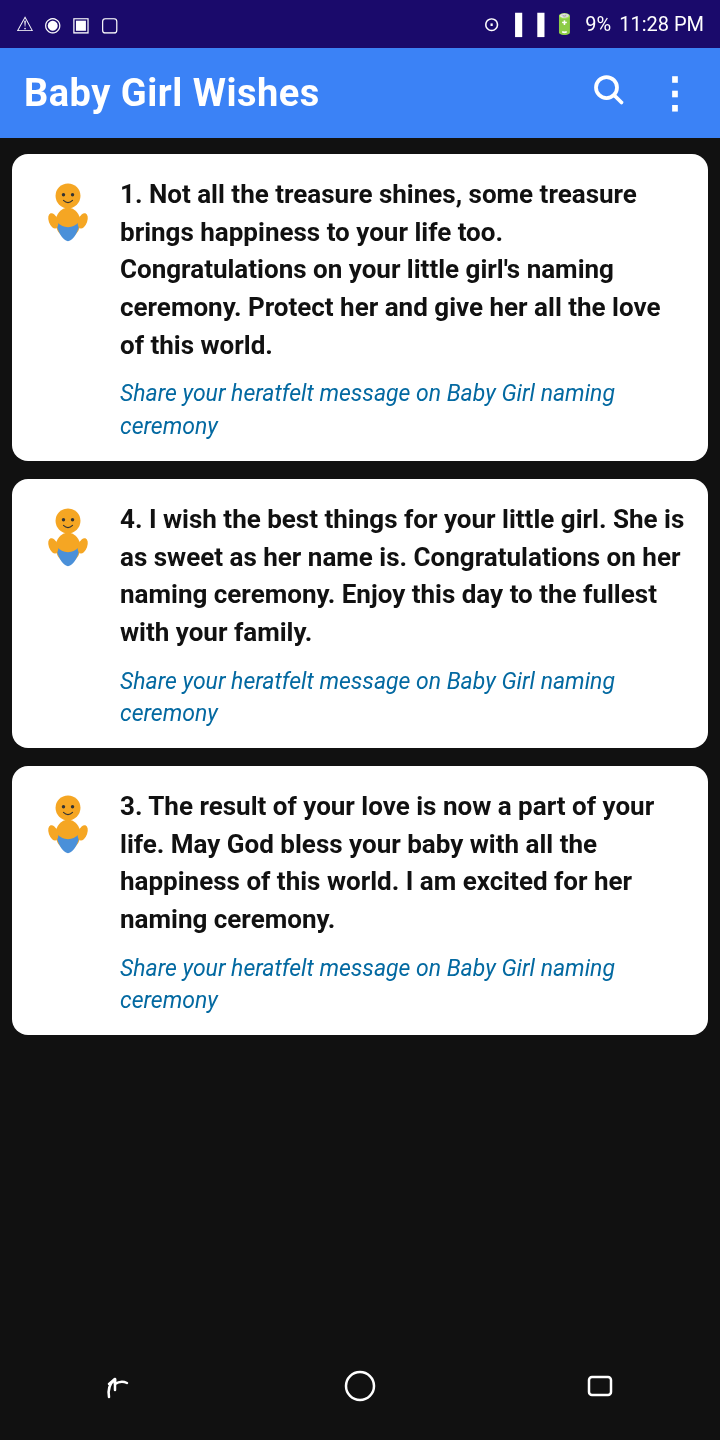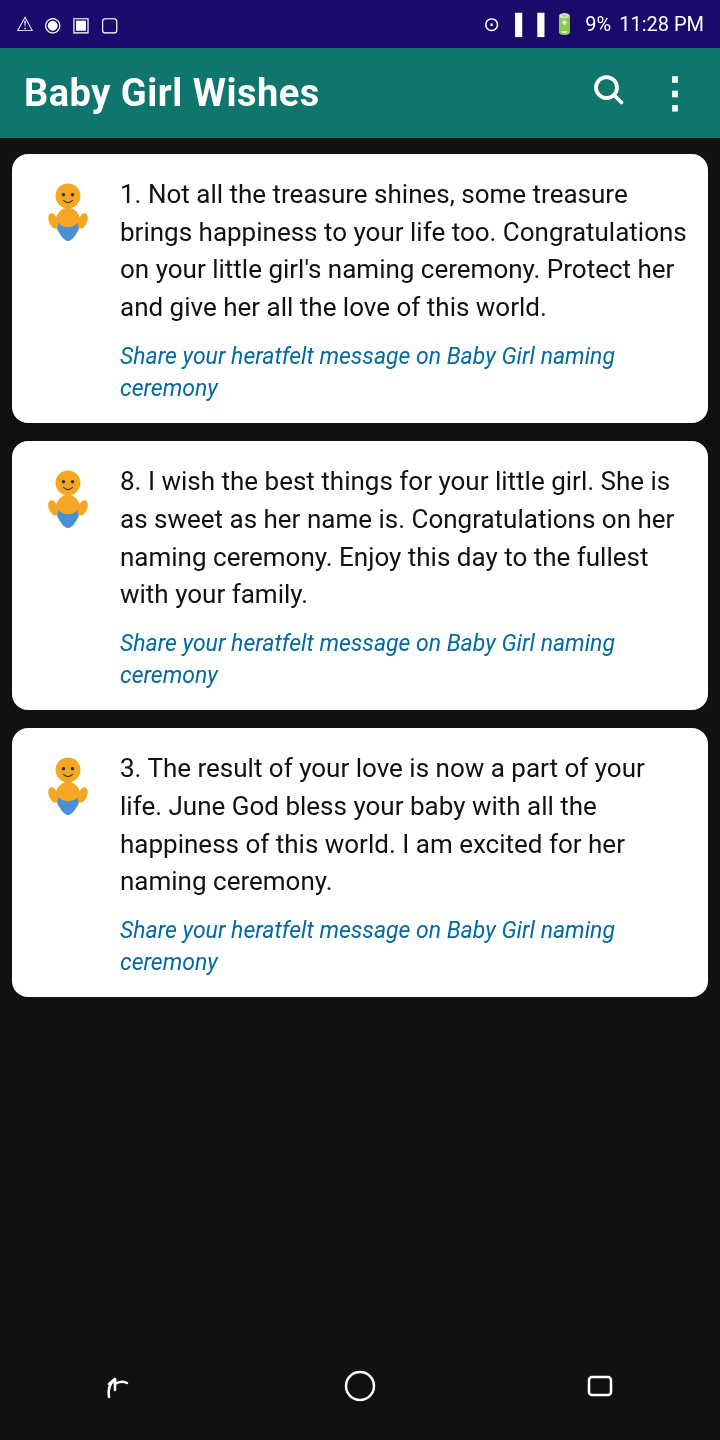--- a/index.html
+++ b/index.html
@@ -31,21 +31,21 @@
     }
     .status-right {
       display: flex;
       align-items: center;
       gap: 8px;
       font-size: 20px;
     }
 
     
     .app-bar {
-      background: #0f766e;
+      background: #3b82f6;
       height: 90px;
       display: flex;
       align-items: center;
       padding: 0 24px;
       justify-content: space-between;
     }
     .app-title {
       color: white;
       font-size: 38px;
       font-weight: bold;
@@ -94,20 +94,21 @@
       height: 68px;
     }
     .card-body {
       flex: 1;
     }
     .card-text {
       font-size: 26px;
       color: #111;
       line-height: 1.45;
       margin-bottom: 14px;
+      font-weight: bold;
     }
     .card-share {
       font-size: 23px;
       color: #0369a1;
       font-style: italic;
       line-height: 1.4;
     }
 
     
     .bottom-nav {
@@ -194,40 +195,40 @@
         <circle cx="42" cy="26" r="3" fill="#333"></circle>
         <circle cx="58" cy="26" r="3" fill="#333"></circle>
         <path d="M42 36 Q50 44 58 36" stroke="#333" stroke-width="2" fill="none" stroke-linecap="round"></path>
         <ellipse cx="50" cy="75" rx="22" ry="26" fill="#F5A623"></ellipse>
         <path d="M28 72 Q50 95 72 72 Q65 105 50 108 Q35 105 28 72Z" fill="#4A90D9"></path>
         <ellipse cx="24" cy="72" rx="8" ry="14" fill="#F5A623" transform="rotate(-20,24,72)"></ellipse>
         <ellipse cx="76" cy="72" rx="8" ry="14" fill="#F5A623" transform="rotate(20,76,72)"></ellipse>
       </svg>
     </div>
     <div class="card-body">
-      <div class="card-text">8. I wish the best things for your little girl. She is as sweet as her name is. Congratulations on her naming ceremony. Enjoy this day to the fullest with your family.</div>
+      <div class="card-text">4. I wish the best things for your little girl. She is as sweet as her name is. Congratulations on her naming ceremony. Enjoy this day to the fullest with your family.</div>
       <div class="card-share">Share your heratfelt message on Baby Girl naming ceremony</div>
     </div>
   </div>
 
   <div class="card">
     <div class="baby-icon-wrap">
       <svg class="baby-icon" viewBox="0 0 100 120" xmlns="http://www.w3.org/2000/svg">
         <circle cx="50" cy="28" r="22" fill="#F5A623"></circle>
         <circle cx="42" cy="26" r="3" fill="#333"></circle>
         <circle cx="58" cy="26" r="3" fill="#333"></circle>
         <path d="M42 36 Q50 44 58 36" stroke="#333" stroke-width="2" fill="none" stroke-linecap="round"></path>
         <ellipse cx="50" cy="75" rx="22" ry="26" fill="#F5A623"></ellipse>
         <path d="M28 72 Q50 95 72 72 Q65 105 50 108 Q35 105 28 72Z" fill="#4A90D9"></path>
         <ellipse cx="24" cy="72" rx="8" ry="14" fill="#F5A623" transform="rotate(-20,24,72)"></ellipse>
         <ellipse cx="76" cy="72" rx="8" ry="14" fill="#F5A623" transform="rotate(20,76,72)"></ellipse>
       </svg>
     </div>
     <div class="card-body">
-      <div class="card-text">3. The result of your love is now a part of your life. June God bless your baby with all the happiness of this world. I am excited for her naming ceremony.</div>
+      <div class="card-text">3. The result of your love is now a part of your life. May God bless your baby with all the happiness of this world. I am excited for her naming ceremony.</div>
       <div class="card-share">Share your heratfelt message on Baby Girl naming ceremony</div>
     </div>
   </div>
 </div>
 
 <div style="flex:1; background:#111;"></div>
 
 <div class="bottom-nav">
   <span class="nav-btn">
     <svg width="38" height="38" viewBox="0 0 38 38" fill="none" xmlns="http://www.w3.org/2000/svg">

